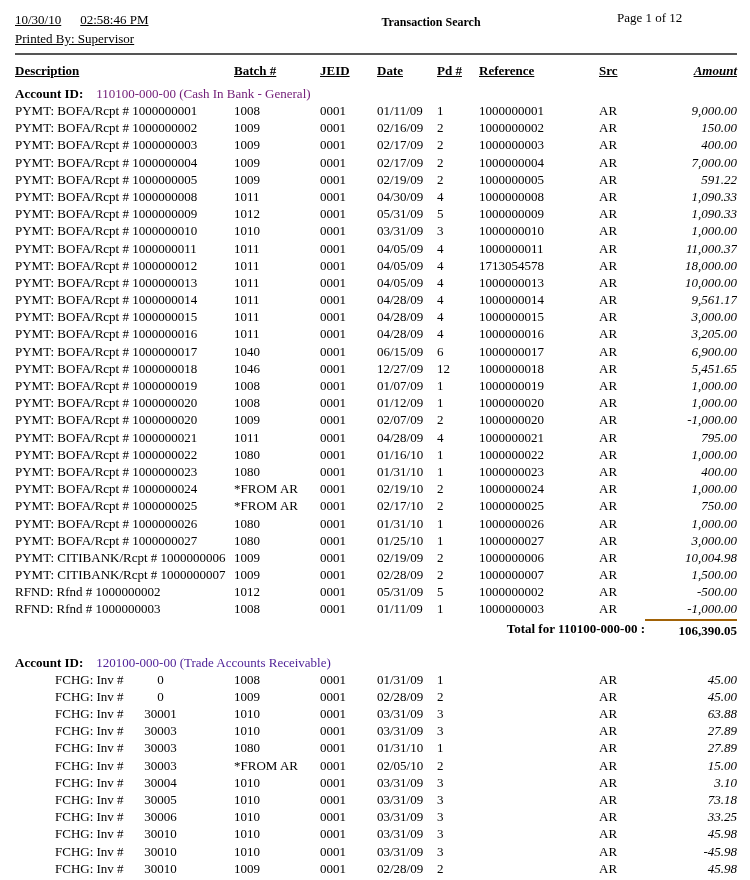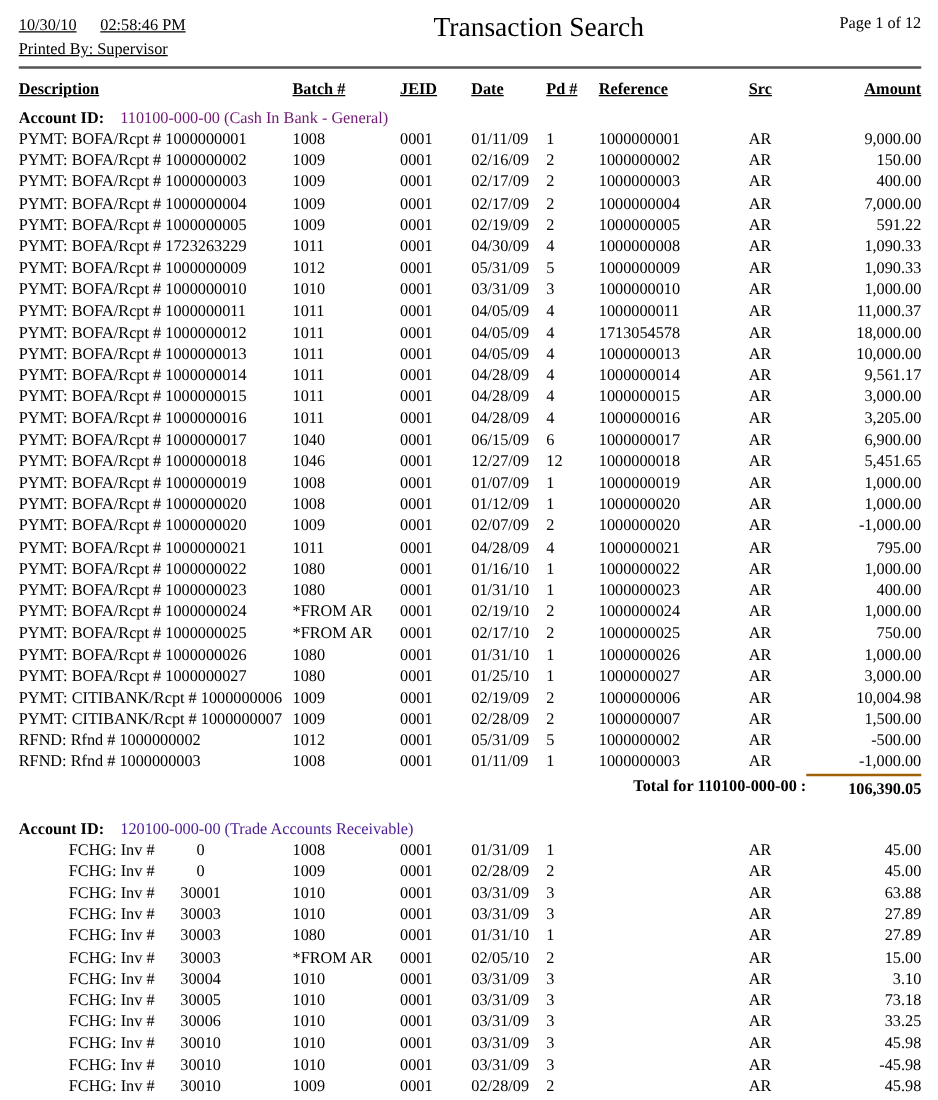--- a/index.html
+++ b/index.html
@@ -7,41 +7,41 @@
     width:750px;height:880px;overflow:hidden;
     font-family:"Liberation Serif","DejaVu Serif",serif;
     font-size:13px;color:#000;
   }
   .page{padding:10px 13px 0 15px;}
 
   
   .hdr{display:flex;align-items:flex-start;}
   .hdr-left{width:230px;text-decoration:underline;}
   .hdr-center{flex:1;text-align:center;}
-  .hdr-right{width:120px;text-align:right;font-family:Liberation Serif, serif;}
+  .hdr-right{width:120px;text-align:left;font-family:Liberation Serif, serif;}
   .hdr-line1{height:19px;line-height:19px;white-space:nowrap;}
   .hdr-time{margin-left:19px;}
   .hdr-line2{height:19px;line-height:19px;white-space:nowrap;}
   .company{font-weight:bold;font-size:14px;height:19px;line-height:19px;}
-  .report-title{font-weight:normal;font-size:22px;height:24px;line-height:24px;}
+  .report-title{font-weight:bold;font-size:12px;height:24px;line-height:24px;}
   .top-rule{border:0;border-top:2px solid #555;margin:5px 0 0 0;}
 
   
   .thead{display:flex;margin-top:7px;height:20px;line-height:18px;white-space:nowrap;}
   .hc{font-weight:bold;text-decoration:underline;flex:0 0 auto;}
 
   
   .w-desc{width:219px;}
   .w-batch{width:86px;}
   .w-jeid{width:57px;}
   .w-date{width:60px;}
   .w-pd{width:42px;}
   .w-ref{width:120px;}
   .w-src{width:46px;}
-  .w-amt{width:92px;text-align:right;}
+  .w-amt{width:92px;text-align:right;font-style:italic;}
 
   
   .acct{height:17px;line-height:17px;margin-top:3px;white-space:nowrap;}
   .acct-label{font-weight:bold;}
   .acct-link{margin-left:13px;cursor:pointer;}
   .section + .section .acct{margin-top:14px;}
 
   
   .row{display:flex;height:17.2px;line-height:17.2px;white-space:nowrap;}
   .row > span{flex:0 0 auto;overflow:hidden;}
@@ -152,21 +152,21 @@
           <span class="w-jeid">0001</span>
           <span class="w-date">02/19/09</span>
           <span class="w-pd">2</span>
           <span class="w-ref">1000000005</span>
           <span class="w-src">AR</span>
           <span class="w-amt">591.22</span>
         </div>
         <div class="row rcpt">
           <span class="c-desc w-desc">
             <span class="d1">PYMT: BOFA</span>
-            <span class="d2">/Rcpt # 1723263229</span>
+            <span class="d2">/Rcpt # 1000000008</span>
           </span>
           <span class="w-batch">1011</span>
           <span class="w-jeid">0001</span>
           <span class="w-date">04/30/09</span>
           <span class="w-pd">4</span>
           <span class="w-ref">1000000008</span>
           <span class="w-src">AR</span>
           <span class="w-amt">1,090.33</span>
         </div>
         <div class="row rcpt">

